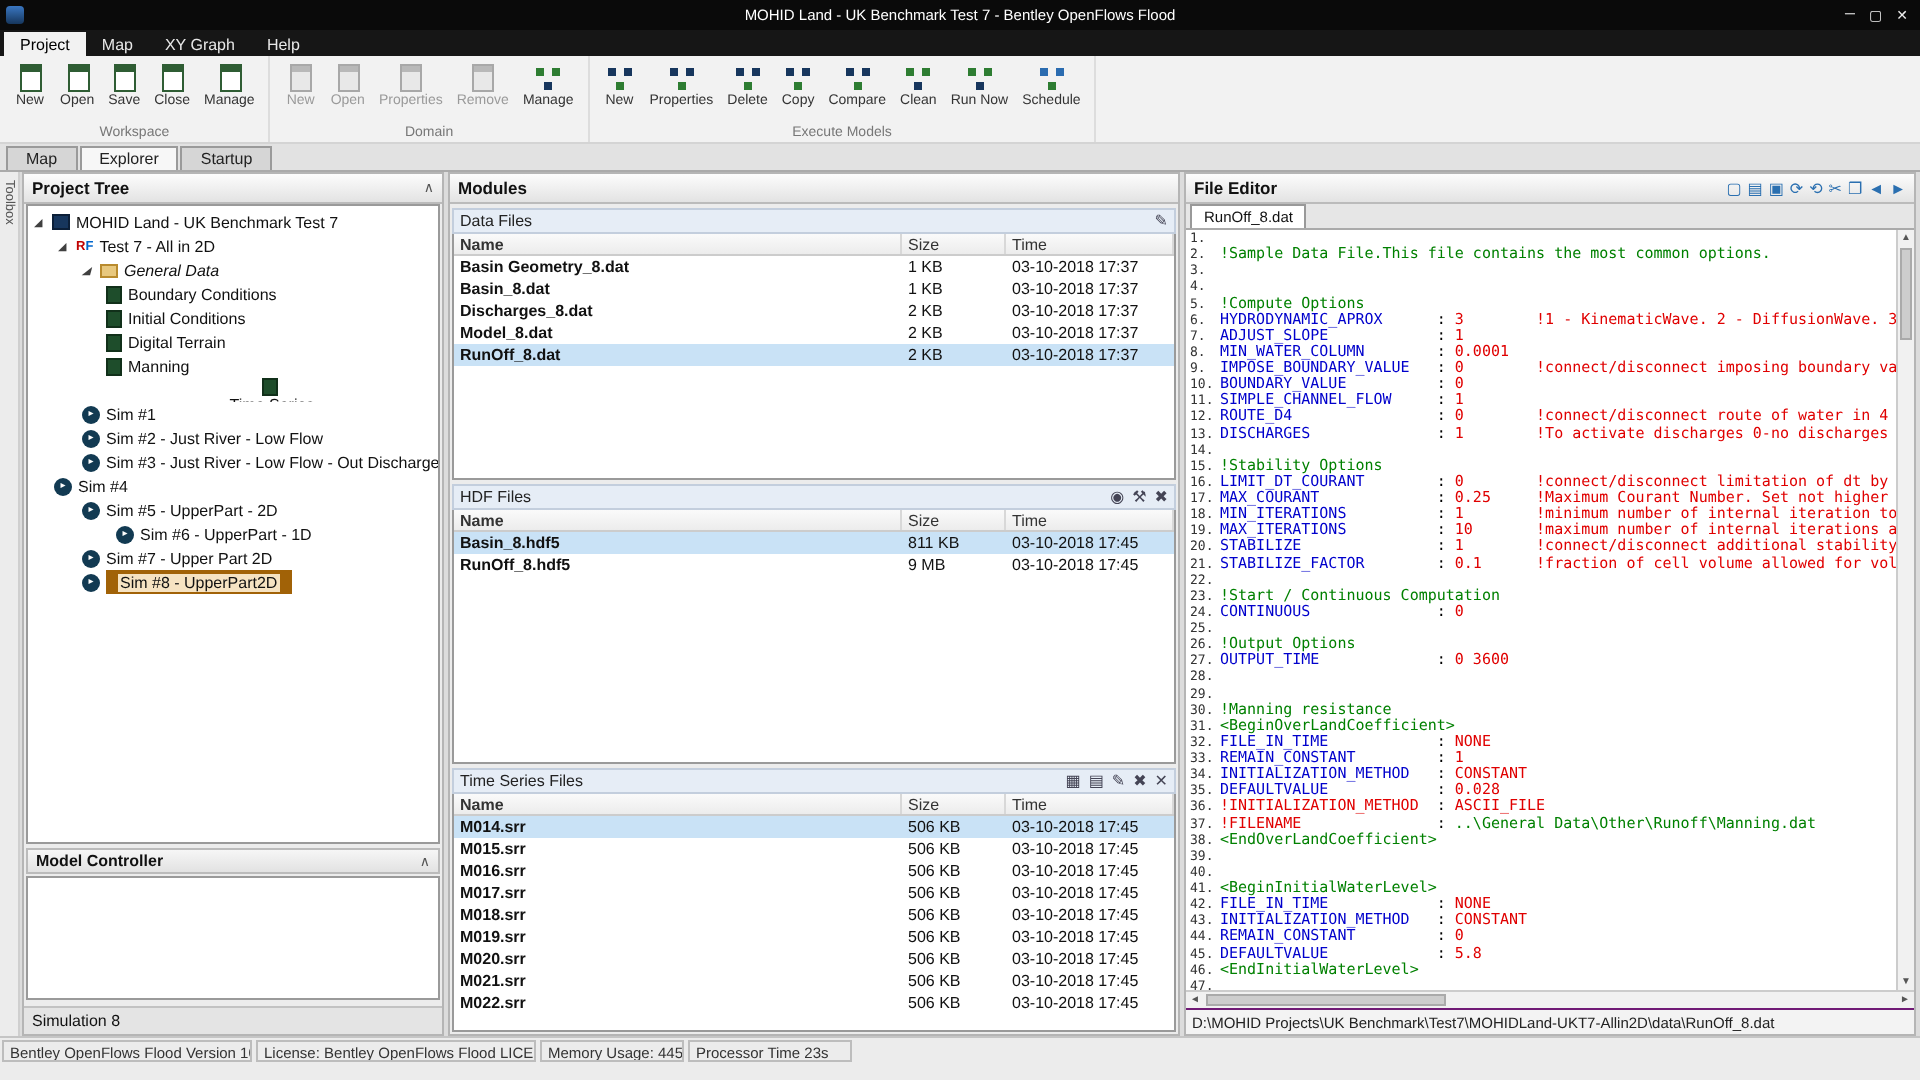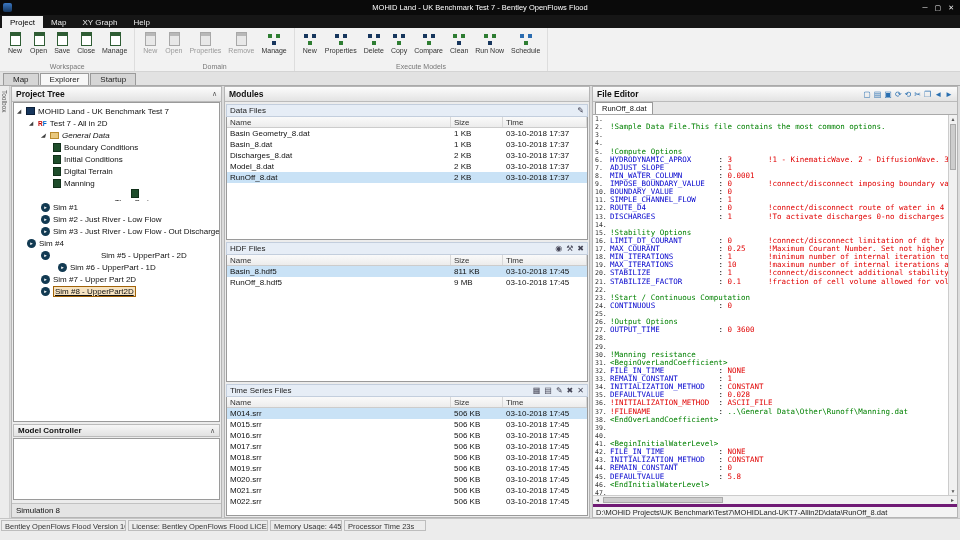--- a/index.html
+++ b/index.html
@@ -53,41 +53,41 @@
 .titem{height:12px;display:flex;align-items:center;white-space:nowrap;font-size:8px;overflow:hidden;}
 .titem>span{flex:none;}
 .texp{width:9px;font-size:5.5px;color:#404040;}
 .ti-ws{width:9px;height:8px;background:#17365d;border:1px solid #0c1f38;margin-right:3px;}
 .ti-rf{font-size:6.5px;font-weight:bold;margin-right:3px;}
 .ti-rf .r{color:#c00000;}
 .ti-rf .f{color:#0066cc;}
 .ti-folder{width:9px;height:7px;background:#e8c87e;border:1px solid #b98b2e;margin-right:3px;}
 .ti-data{width:8px;height:9px;background:#1e4d2b;border:1px solid #11301a;margin-right:3px;}
 .ti-sim{width:9px;height:9px;border-radius:50%;background:#123a52;color:#fff;font-size:5px;line-height:9px;text-align:center;margin-right:3px;}
-.titem.selected .tlabel{background:#f6e3c2;border:1px solid #a16207;padding:0 1px;text-decoration:underline;}
+.titem.selected .tlabel{background:#f6e3c2;border:6px solid #a16207;padding:0 1px;}
 .mchead{height:13px;flex:none;background:linear-gradient(#f6f6f6,#e2e2e2);border:1px solid #bbb;margin:2px 1px 0;display:flex;align-items:center;padding:0 4px;font-size:8px;font-weight:bold;}
 .mchead .chev{margin-left:auto;font-weight:normal;color:#555;font-size:7px;}
 .mcbox{height:62px;flex:none;background:#fff;border:1px solid #9a9a9a;margin:1px 1px 0;}
 .simstatus{margin-top:auto;height:14px;flex:none;border-top:1px solid #c2c2c2;background:#e4e4e4;display:flex;align-items:center;padding:0 4px;font-size:8px;}
 
 
 .msections{flex:1;display:flex;flex-direction:column;padding:0 1px 1px;overflow:hidden;}
 .msection{display:flex;flex-direction:column;margin-top:2px;overflow:hidden;}
 .msection:nth-child(1){height:136px;flex:none;}
 .msection:nth-child(2){height:140px;flex:none;}
 .msection:nth-child(3){flex:1;}
 .msub{height:13px;flex:none;background:#e6edf6;border:1px solid #c3cedd;display:flex;align-items:center;padding:0 3px;font-size:8px;color:#222;}
 .msub-icons{margin-left:auto;display:flex;gap:4px;}
 .hicon{font-size:8px;color:#445;line-height:10px;}
 .mtable{flex:1;background:#fff;border:1px solid #9a9a9a;border-top:none;overflow:hidden;display:flex;flex-direction:column;}
 .mrow{display:flex;height:11px;flex:none;font-size:8px;align-items:center;}
 .mrow.mhead{background:linear-gradient(#fafafa,#ececec);border-bottom:1px solid #ccc;color:#333;}
 .mrow.sel{background:var(--accent-selection,#c9e2f6);}
 .mcell{padding:0 3px;overflow:hidden;white-space:nowrap;}
-.mcell.c0{flex:1;}
+.mcell.c0{flex:1;font-weight:bold;}
 .mcell.c1{width:52px;flex:none;}
 .mcell.c2{width:84px;flex:none;}
 .mhead .mcell{border-right:1px solid #d8d8d8;height:100%;display:flex;align-items:center;}
 
 
 .ehicons{margin-left:auto;display:flex;gap:3px;font-weight:normal;}
 .ehicon{color:#2a6fb0;font-size:8px;}
 .etabs{height:13px;flex:none;background:#e6e6e6;border-bottom:1px solid #aaa;display:flex;align-items:flex-end;padding-left:2px;}
 .etab{font-size:7.5px;background:#fff;border:1px solid #999;border-bottom:none;padding:1px 6px;}
 .ewrap{flex:1;display:flex;background:#fff;overflow:hidden;}
@@ -100,21 +100,21 @@
 .cr{color:var(--syntax-value,#e00000);}
 .ck{color:#000;}
 .vscroll{width:9px;flex:none;background:#f1f1f1;border-left:1px solid #ccc;position:relative;font-size:5px;text-align:center;color:#555;}
 .varrow-up{position:absolute;top:1px;left:0;right:0;}
 .varrow-down{position:absolute;bottom:1px;left:0;right:0;}
 .vthumb{position:absolute;top:9px;left:1px;right:1px;height:46px;background:#cdcdcd;border:1px solid #aaa;}
 .hscroll{height:9px;flex:none;background:#f1f1f1;border-top:1px solid #ccc;position:relative;font-size:5px;color:#555;}
 .harrow-l{position:absolute;left:2px;top:1px;}
 .harrow-r{position:absolute;right:2px;top:1px;}
 .hthumb{position:absolute;left:10px;top:1px;width:120px;height:6px;background:#cdcdcd;border:1px solid #aaa;}
-.epath{height:13px;flex:none;background:#f3f3f3;border-top:3px solid #701a75;display:flex;align-items:center;padding:0 3px;font-size:7.5px;color:#222;white-space:nowrap;overflow:hidden;}
+.epath{height:13px;flex:none;background:#f3f3f3;border-top:1px solid #701a75;display:flex;align-items:center;padding:0 3px;font-size:7.5px;color:#222;white-space:nowrap;overflow:hidden;}
 
 
 .statusbar{position:absolute;left:0;right:0;top:518px;height:22px;background:#ececec;border-top:1px solid #c5c5c5;display:flex;align-items:flex-start;padding:1px 0 0 1px;}
 .sseg{height:11px;border:1px solid #bdbdbd;background:#ececec;margin-right:2px;padding:1px 3px;font-size:7.5px;color:#333;overflow:hidden;white-space:nowrap;}
 .sseg:nth-child(1){width:125px;}
 .sseg:nth-child(2){width:140px;}
 .sseg:nth-child(3){width:72px;}
 .sseg:nth-child(4){width:82px;}
 </style>
 </head>
@@ -290,21 +290,21 @@
             <span class="tlabel">Sim #2 - Just River - Low Flow</span>
           </div>
           <div class="titem" style="padding-left: 27px;">
             <span class="ti-sim">▸</span>
             <span class="tlabel">Sim #3 - Just River - Low Flow - Out Discharge</span>
           </div>
           <div class="titem" style="padding-left: 13px;">
             <span class="ti-sim">▸</span>
             <span class="tlabel">Sim #4</span>
           </div>
-          <div class="titem" style="padding-left: 27px; gap: 48px;">
+          <div class="titem" style="padding-left: 27px;">
             <span class="ti-sim">▸</span>
             <span class="tlabel">Sim #5 - UpperPart - 2D</span>
           </div>
           <div class="titem" style="padding-left: 44px;">
             <span class="ti-sim">▸</span>
             <span class="tlabel">Sim #6 - UpperPart - 1D</span>
           </div>
           <div class="titem" style="padding-left: 27px;">
             <span class="ti-sim">▸</span>
             <span class="tlabel">Sim #7 - Upper Part 2D</span>

